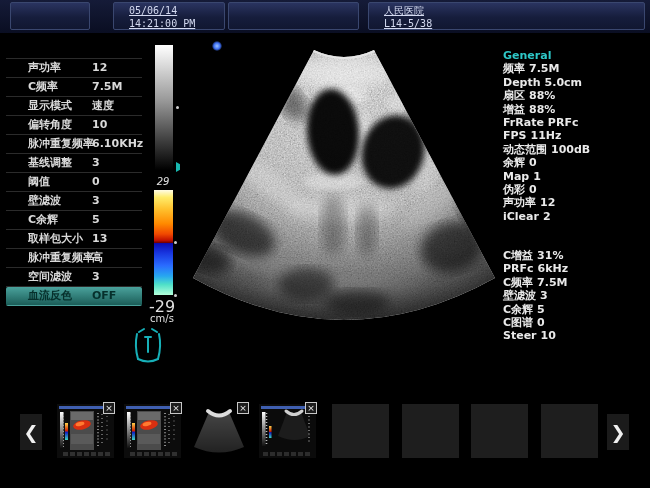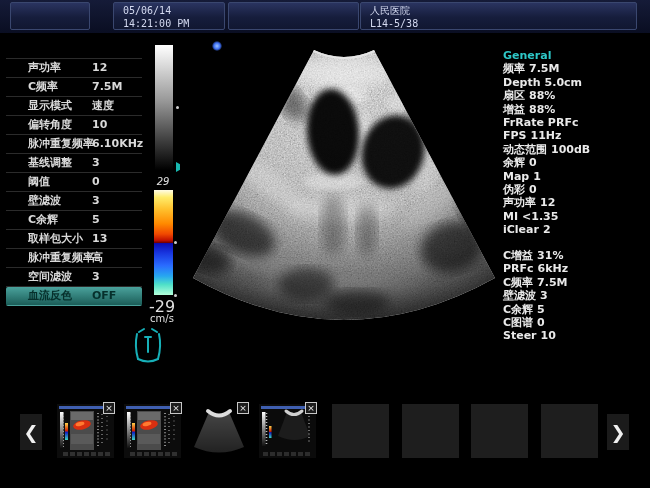--- a/index.html
+++ b/index.html
@@ -7,25 +7,25 @@
        font-family:"DejaVu Sans",sans-serif;color:#e8e8e8;}
   .abs{position:absolute;}
 
   
   .topbar{left:0;top:0;width:650px;height:33px;
           background:linear-gradient(#151b38,#0a0e22);}
   .tb-box{position:absolute;top:2px;height:28px;box-sizing:border-box;
           background:linear-gradient(#2a3460,#161d3c 55%,#111731);
           border:1px solid #3a476f;border-radius:2px;
           font-family:"DejaVu Sans Mono",monospace;font-size:10px;
-          color:#d4daf0;line-height:13px;padding:1px 0 0 9px;}
+          color:#d4daf0;line-height:13px;padding:1px 0 0 15px;text-decoration:underline;}
   .tb-1{left:10px;width:80px;}
   .tb-2{left:113px;width:112px;}
   .tb-3{left:228px;width:131px;}
-  .tb-4{left:360px;width:277px;}
+  .tb-4{left:368px;width:277px;}
 
   
   .lpanel{left:6px;top:58px;width:136px;}
   .lp-row{position:relative;height:18px;line-height:18px;
           border-bottom:1px solid #2b2b2b;font-size:11px;font-weight:bold;
           color:#d9d9d9;}
   .lp-row:first-child{border-top:1px solid #2b2b2b;}
   .lp-label{margin-left:22px;}
   .lp-value{position:absolute;left:86px;top:0;}
   .lp-row.sel{background:linear-gradient(#4aa29c,#1b5d58);
@@ -232,21 +232,20 @@
   <div class="rp-line"><span>Depth</span><span>5.0cm</span></div>
   <div class="rp-line"><span>扇区</span><span>88%</span></div>
   <div class="rp-line"><span>增益</span><span>88%</span></div>
   <div class="rp-line"><span>FrRate</span><span>PRFc</span></div>
   <div class="rp-line"><span>FPS</span><span>11Hz</span></div>
   <div class="rp-line"><span>动态范围</span><span>100dB</span></div>
   <div class="rp-line"><span>余辉</span><span>0</span></div>
   <div class="rp-line"><span>Map</span><span>1</span></div>
   <div class="rp-line"><span>伪彩</span><span>0</span></div>
   <div class="rp-line"><span>声功率</span><span>12</span></div>
-  <div class="rp-line"><span>MI</span><span>&lt;1.35</span></div>
   <div class="rp-line"><span>iClear</span><span>2</span></div>
 </div>
 <div class="abs rpanel2">
   <div class="rp-line"><span>C增益</span><span>31%</span></div>
   <div class="rp-line"><span>PRFc</span><span>6kHz</span></div>
   <div class="rp-line"><span>C频率</span><span>7.5M</span></div>
   <div class="rp-line"><span>壁滤波</span><span>3</span></div>
   <div class="rp-line"><span>C余辉</span><span>5</span></div>
   <div class="rp-line"><span>C图谱</span><span>0</span></div>
   <div class="rp-line"><span>Steer</span><span>10</span></div>

